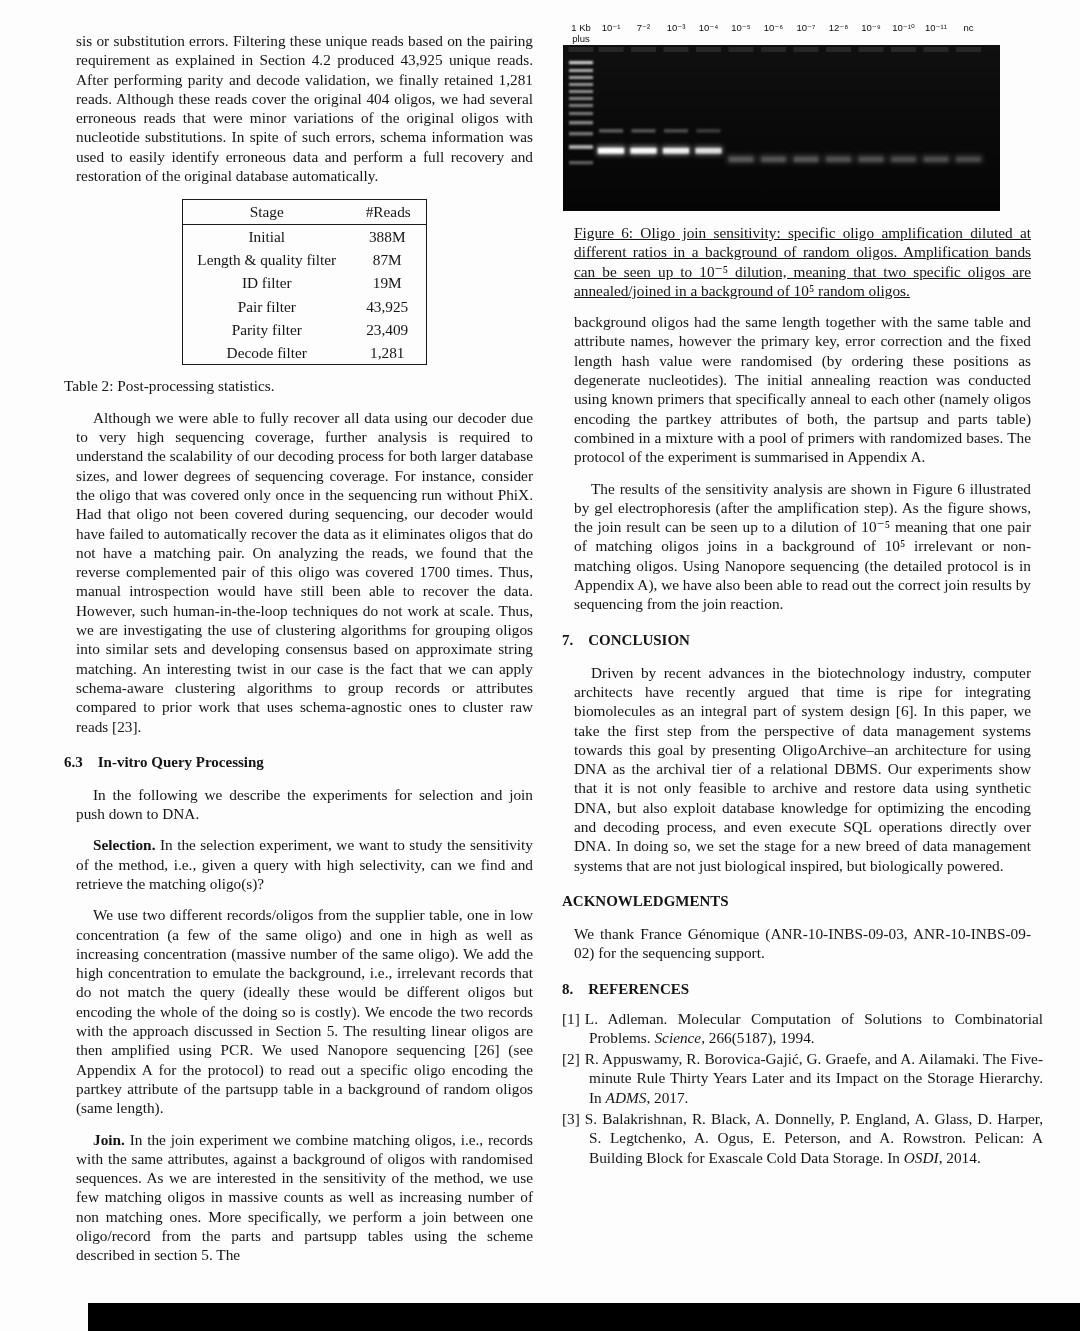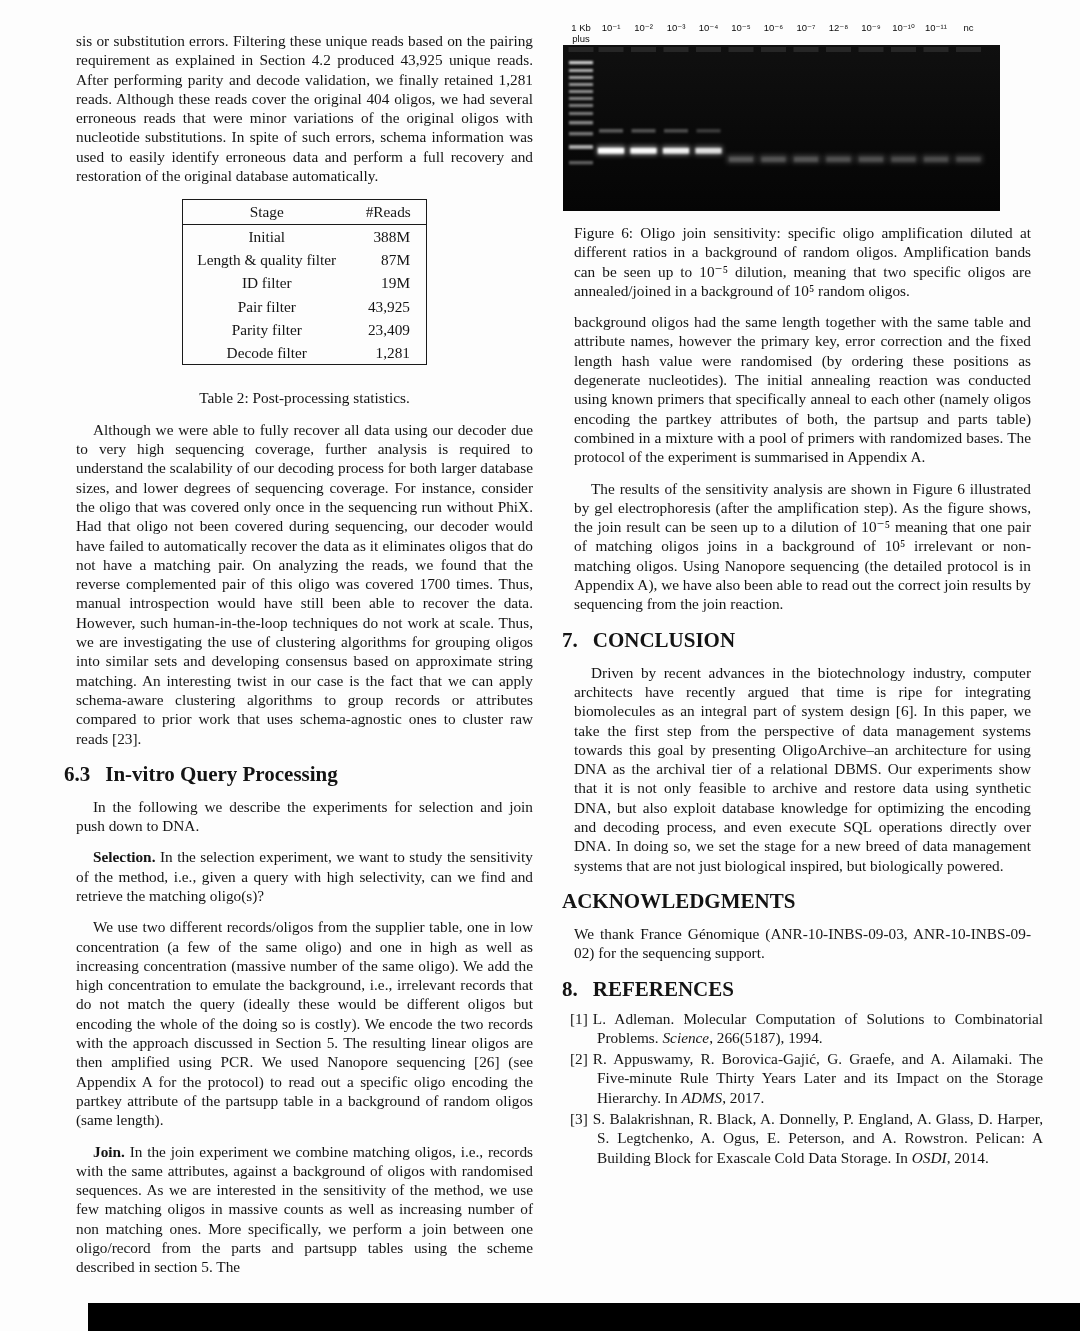--- a/index.html
+++ b/index.html
@@ -20,55 +20,55 @@
     hyphens:auto; -webkit-hyphens:auto;
   }
   .col-left  { left:64px;  top:19px; }
   .col-right { left:562px; top:19px; }
   p.para { margin:12px; }
   p.indent { text-indent:17px; }
   .lead { font-weight:bold; }
   .gap-top { margin-top:18px; }
 
   h2.section {
-    font-size:21px; line-height:22px; font-weight:bold;
+    font-size:15px; line-height:22px; font-weight:bold;
     text-align:left; margin:15px 0 9px;
   }
   .sec-num { margin-right:15px; }
 
   
   .table-fig { margin:14px 0 0; text-align:center; }
   table.stats {
     margin:4px auto; border-collapse:collapse;
     border:1.3px solid #1a1a1a; font-size:15.3px;
   }
   .stats th, .stats td { padding:2px 14px; font-weight:normal; }
   .stats thead th { border-bottom:1.3px solid #1a1a1a; }
   .stats td:first-child, .stats th:first-child { text-align:center; min-width:168px; }
-  .stats td:last-child { text-align:right; min-width:76px; padding-right:16px; }
+  .stats td:last-child { min-width:76px; padding-right:16px; }
   .stats th:last-child { text-align:center; }
-  .table-caption { margin-top:23px; text-align:center; }
+  .table-caption { margin-top:11px; text-align:left; }
 
   
   .gel-figure { width:438px; margin:3px 0 0 1px; }
   .lane-labels {
     position:relative; height:23px;
     font-family:"Liberation Sans","DejaVu Sans",sans-serif;
     font-size:9.5px; line-height:10.5px; color:#0d0d0d;
   }
   .lane-label { position:absolute; top:1px; transform:translateX(-50%); text-align:center; white-space:nowrap; }
   .lane-label.wrap { white-space:normal; width:30px; }
   .gel-svg { display:block; }
-  .fig-caption { margin-top:15px; }
+  .fig-caption { margin-top:15px;text-decoration:underline; }
 
   
   .refs { margin-top:2px; }
   p.ref {
     padding-left:27px; text-indent:-27px;
-    margin:0 0 2px 8px; text-align:justify;
+    margin:0 0 2px 0; text-align:justify;
   }
   .ref-num { margin-right:5px; }
 
   .bottom-bar {
     position:absolute; left:88px; top:1303px;
     width:992px; height:28px; background:#000;
   }
 </style>
 </head>
 <body>
@@ -130,21 +130,21 @@
     <p class="para indent"><span class="lead">Join.</span> <span>In the join experiment we combine matching oligos, i.e., records with the same attributes, against a background of oligos with randomised sequences. As we are interested in the sensitivity of the method, we use few matching oligos in massive counts as well as increasing number of non matching ones. More specifically, we perform a join between one oligo/record from the parts and partsupp tables using the scheme described in section 5. The</span></p>
 
   </section>
 
   <section class="col col-right">
 
     <figure class="gel-figure">
       <div class="lane-labels">
         <span class="lane-label wrap" style="left:18px">1 Kb plus</span>
         <span class="lane-label" style="left:48px">10⁻¹</span>
-        <span class="lane-label" style="left:80.5px">10⁻²</span>
+        <span class="lane-label" style="left:80.5px">7⁻²</span>
         <span class="lane-label" style="left:113px">10⁻³</span>
         <span class="lane-label" style="left:145.5px">10⁻⁴</span>
         <span class="lane-label" style="left:178px">10⁻⁵</span>
         <span class="lane-label" style="left:210.5px">10⁻⁶</span>
         <span class="lane-label" style="left:243px">10⁻⁷</span>
         <span class="lane-label" style="left:275.5px">12⁻⁸</span>
         <span class="lane-label" style="left:308px">10⁻⁹</span>
         <span class="lane-label" style="left:340.5px">10⁻¹⁰</span>
         <span class="lane-label" style="left:373px">10⁻¹¹</span>
         <span class="lane-label" style="left:405.5px">nc</span>

